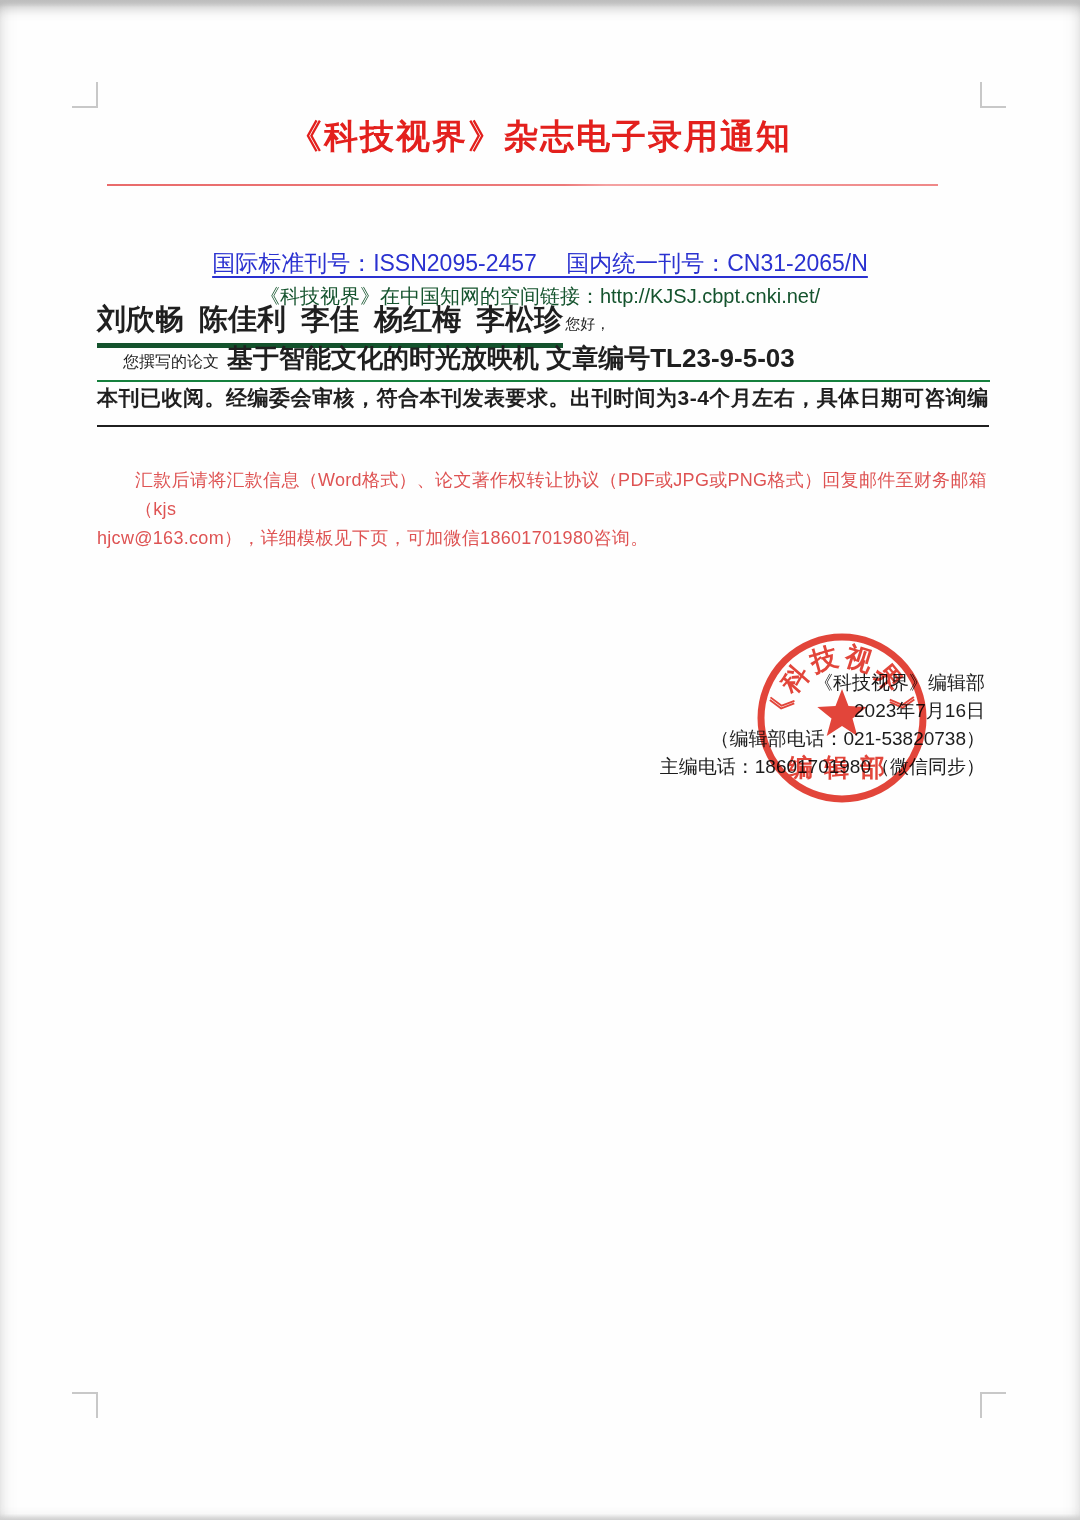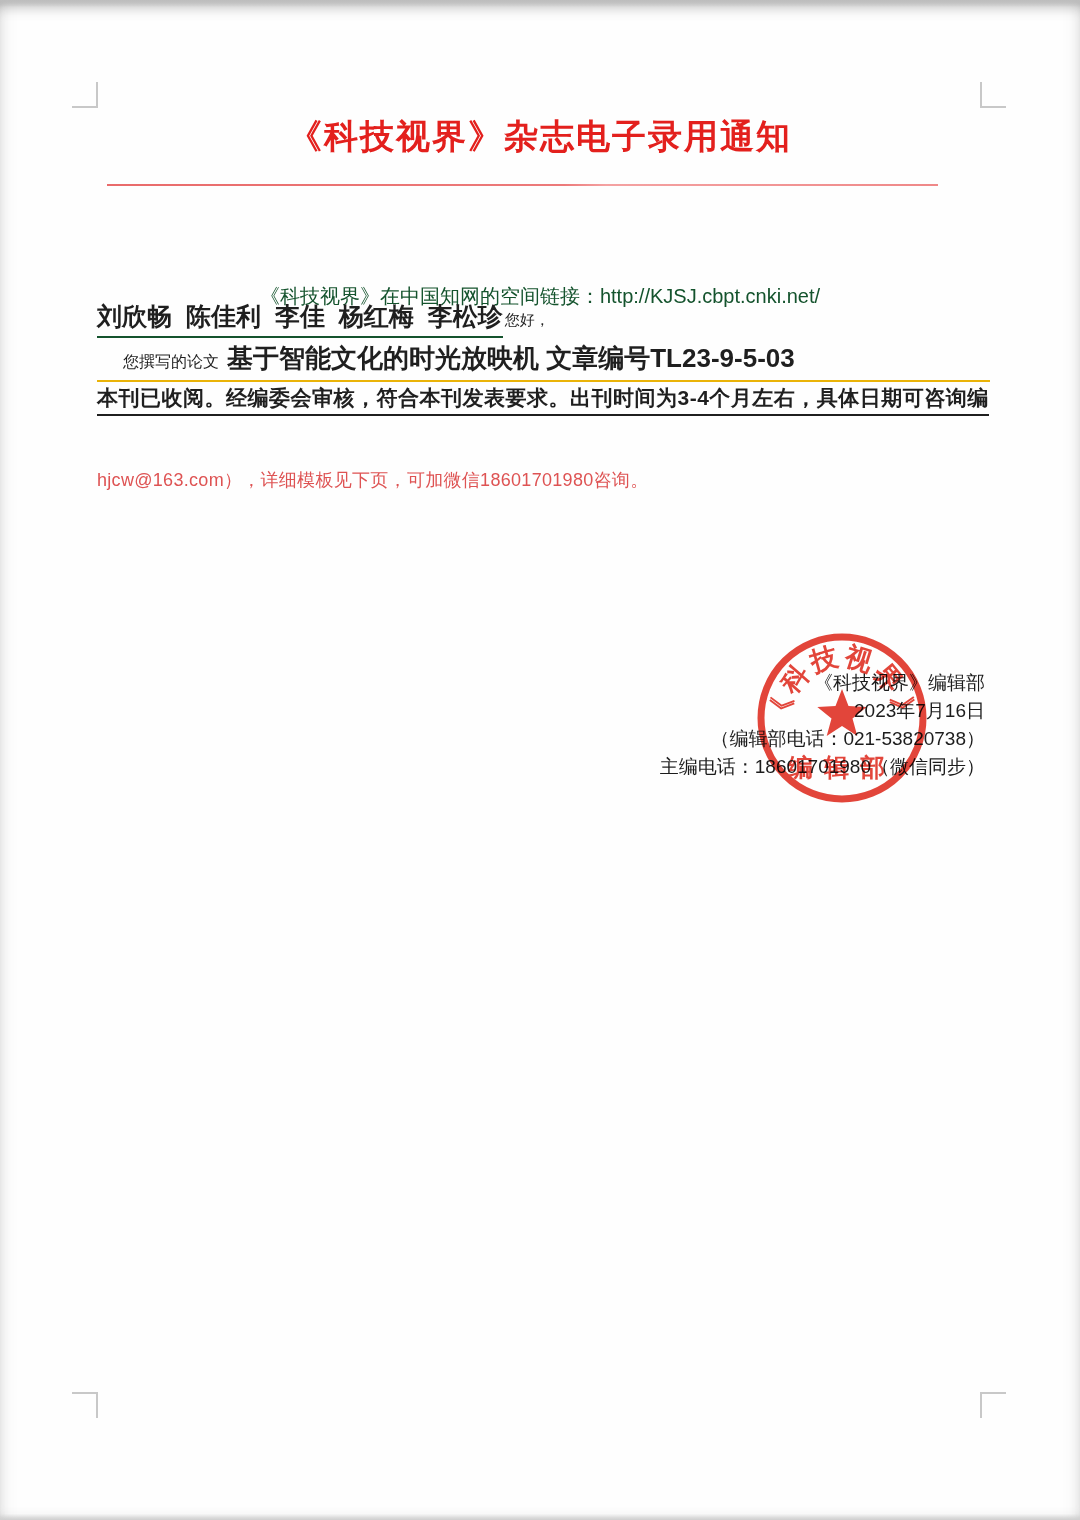--- a/index.html
+++ b/index.html
@@ -61,42 +61,42 @@
     font-size: 20px; color: #14532d;
   }
 
   
   .authors-row {
     position: absolute; left: 97px; top: 300px; width: 893px;
     display: flex; align-items: baseline;
   }
   .authors-names {
     display: inline-block;
-    font-size: 25px; font-weight: bold; word-spacing: 7px;
-    border-bottom: 2px solid #14532d; padding-bottom: 3px;
+    font-size: 29px; font-weight: bold; word-spacing: 7px;
+    border-bottom: 5px solid #14532d; padding-bottom: 3px;
   }
   .greeting { font-size: 15px; padding-left: 2px; }
 
   
   .paper-row {
     position: absolute; left: 97px; top: 341px; width: 893px;
     display: flex; align-items: baseline;
-    border-bottom: 2px solid #eab308; padding-bottom: 4px;
+    border-bottom: 2px solid #15803d; padding-bottom: 4px;
     padding-left: 26px; box-sizing: border-box;
     white-space: nowrap;
   }
   .paper-label { font-size: 16px; }
   .paper-title { font-size: 26px; font-weight: bold; padding-left: 8px; }
 
   
   .body-para { position: absolute; left: 97px; top: 383px; width: 893px; }
   .body-line { line-height: 30px; height: 30px; }
   .body-line > span {
     font-size: 21px; font-weight: bold;
-    border-bottom: 2px solid #1f1f1f; padding-bottom: 5px;
+    border-bottom: 2px solid #1f1f1f; padding-bottom: 16px;
     letter-spacing: 0.5px;
   }
 
   
   .note-para { position: absolute; left: 97px; top: 466px; width: 900px; color: #de5353; }
   .note-line { font-size: 18px; line-height: 29px; letter-spacing: 0.3px; }
   .note-line.first { padding-left: 38px; }
 
   
   .signature {
@@ -125,37 +125,39 @@
   <div class="corner-mark" style="left:980px; top:82px; width:2px; height:26px;"></div>
   <div class="corner-mark" style="left:980px; top:106px; width:26px; height:2px;"></div>
   <div class="corner-mark" style="left:96px; top:1392px; width:2px; height:26px;"></div>
   <div class="corner-mark" style="left:72px; top:1392px; width:26px; height:2px;"></div>
   <div class="corner-mark" style="left:980px; top:1392px; width:2px; height:26px;"></div>
   <div class="corner-mark" style="left:980px; top:1392px; width:26px; height:2px;"></div>
 
   <div class="doc-title">《科技视界》杂志电子录用通知</div>
   <div class="title-divider"></div>
 
+  <div class="issn-line">国际标准刊号：ISSN2095-2457　 国内统一刊号：CN31-2065/N</div>
   <div class="cnki-line">《科技视界》在中国知网的空间链接：http://KJSJ.cbpt.cnki.net/</div>
 
   <div class="authors-row">
     <span class="authors-names">刘欣畅 陈佳利 李佳 杨红梅 李松珍</span>
       <span class="greeting">您好，</span>
   </div>
 
   <div class="paper-row">
     <span class="paper-label">您撰写的论文</span>
     <span class="paper-title">基于智能文化的时光放映机 文章编号TL23-9-5-03</span>
   </div>
 
   <div class="body-para">
     <div class="body-line"><span>本刊已收阅。经编委会审核，符合本刊发表要求。出刊时间为3-4个月左右，具体日期可咨询编</span></div>
   </div>
 
   <div class="note-para">
+    <div class="note-line first">汇款后请将汇款信息（Word格式）、论文著作权转让协议（PDF或JPG或PNG格式）回复邮件至财务邮箱（kjs</div>
     <div class="note-line">hjcw@163.com），详细模板见下页，可加微信18601701980咨询。</div>
   </div>
 
   <div class="signature">
     <div>《科技视界》编辑部</div>
     <div>2023年7月16日</div>
     <div>（编辑部电话：021-53820738）</div>
     <div>主编电话：18601701980（微信同步）</div>
   </div>
 

